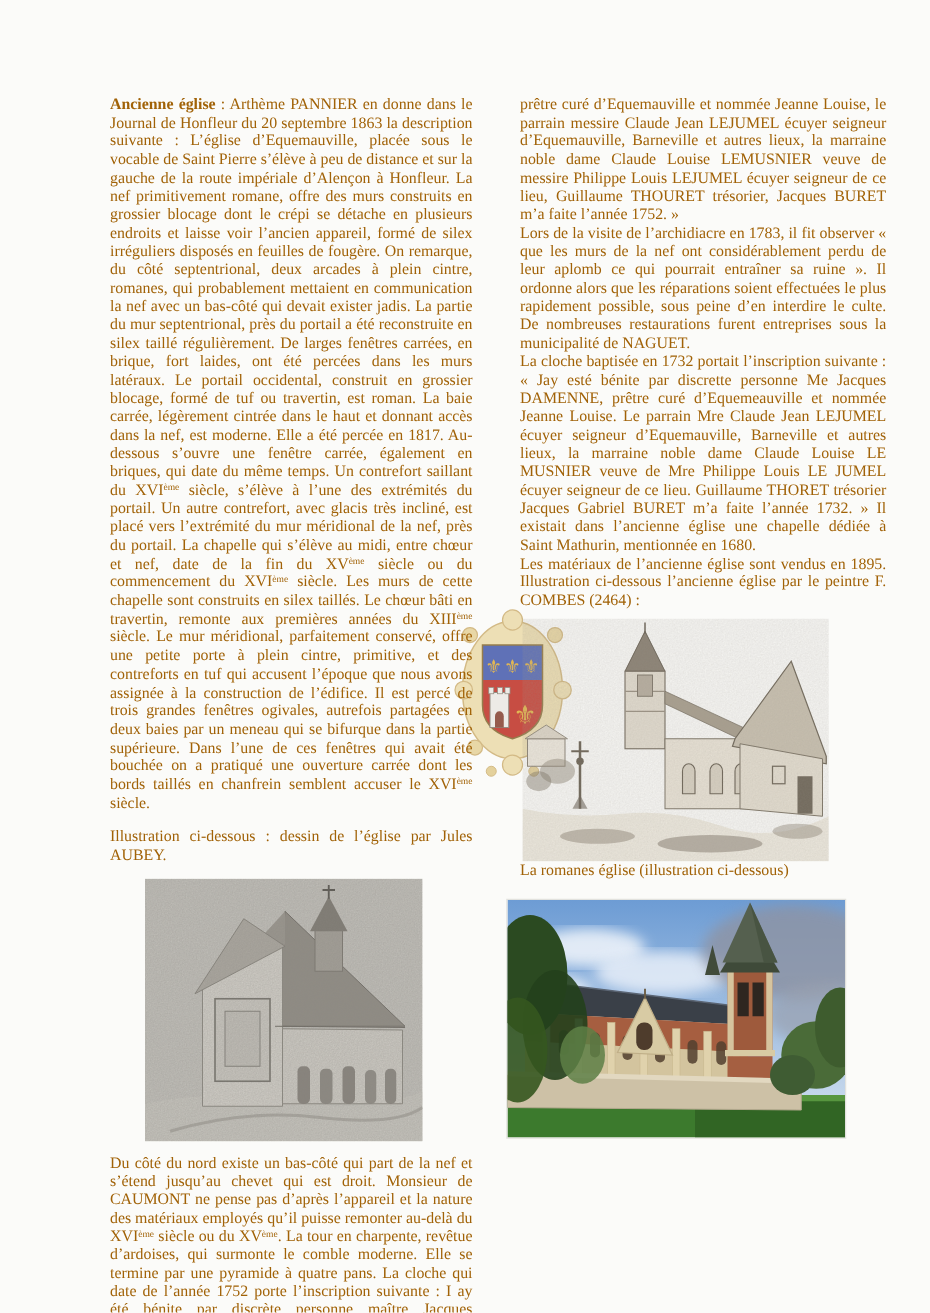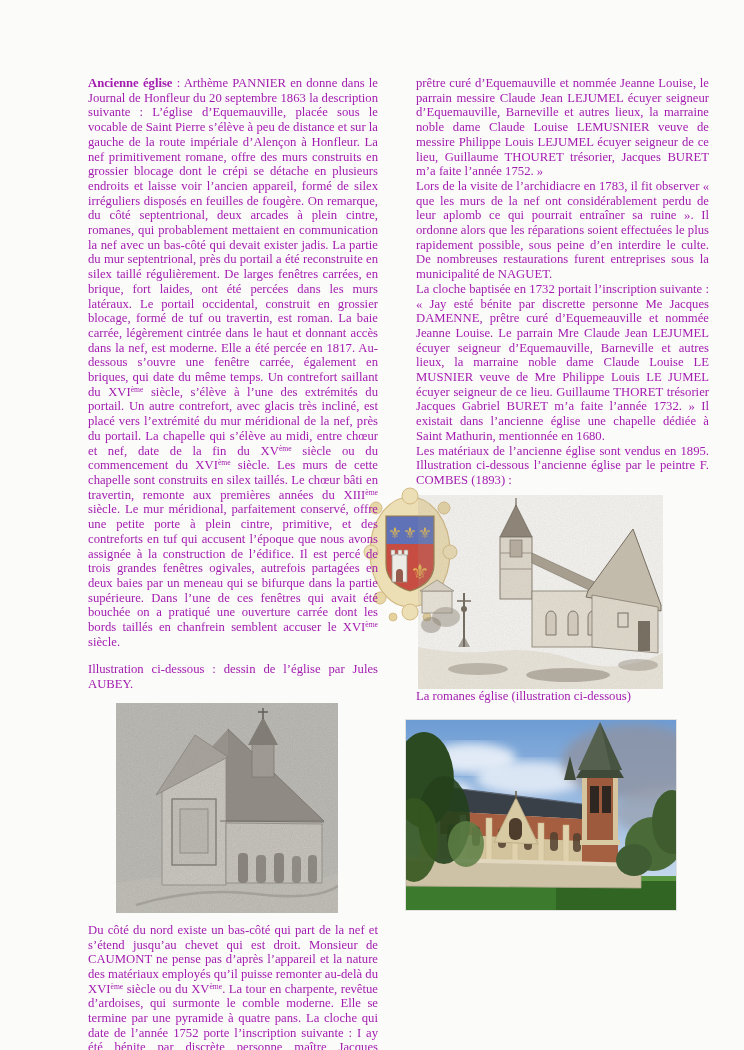--- a/index.html
+++ b/index.html
@@ -7,21 +7,21 @@
     width:744px;height:1050px;position:relative;overflow:hidden;
     background:#fbfbf9;
     font-family:"Liberation Serif", serif;
   }
   .page{position:absolute;inset:0;}
   .col{position:absolute;z-index:2;}
   .col-left{left:88px;top:76px;width:290px;}
   .col-right{left:416px;top:76px;width:293px;}
   p.doc{
     margin:0;text-align:justify;
-    font-size:12.7px;line-height:14.7px;color:#a21caf;
+    font-size:12.7px;line-height:14.7px;color:#a16207;
     -webkit-hyphens:none;hyphens:none;
   }
   p.doc sup{font-size:0.6em;line-height:0;vertical-align:0.5em;}
   .caption-block{margin-top:13px;}
   .fig{display:block;}
   .aubey-wrap{margin:11px 0 0 28px;width:222px;height:210px;}
   .combes-wrap{margin:7px 0 0 2px;width:245px;height:194px;}
   .nouvelle-caption{margin-top:27px;}
   .photo-wrap{margin:16px 0 0 -11px;width:270px;height:190px;border:1px solid #e2e2de;}
   .blason{position:absolute;left:362px;top:486px;width:97px;height:137px;z-index:1;opacity:0.9;}
@@ -107,21 +107,21 @@
       </svg>
     </div>
 
     <p class="doc" style="margin-top:10px"><span>Du côté du nord existe un bas-côté qui part de la nef et s’étend jusqu’au chevet qui est droit. Monsieur de CAUMONT ne pense pas d’après l’appareil et la nature des matériaux employés qu’il puisse remonter au-delà du XVI</span><sup>ème</sup><span> siècle ou du XV</span><sup>ème</sup><span>. La tour en charpente, revêtue d’ardoises, qui surmonte le comble moderne. Elle se termine par une pyramide à quatre pans. La cloche qui date de l’année 1752 porte l’inscription suivante : I ay été bénite par discrète personne maître Jacques DAMEMME</span></p>
   </div>
 
   <div class="col col-right">
     <p class="doc">prêtre curé d’Equemauville et nommée Jeanne Louise, le parrain messire Claude Jean LEJUMEL écuyer seigneur d’Equemauville, Barneville et autres lieux, la marraine noble dame Claude Louise LEMUSNIER veuve de messire Philippe Louis LEJUMEL écuyer seigneur de ce lieu, Guillaume THOURET trésorier, Jacques BURET m’a faite l’année 1752. »</p>
     <p class="doc">Lors de la visite de l’archidiacre en 1783, il fit observer « que les murs de la nef ont considérablement perdu de leur aplomb ce qui pourrait entraîner sa ruine ». Il ordonne alors que les réparations soient effectuées le plus rapidement possible, sous peine d’en interdire le culte. De nombreuses restaurations furent entreprises sous la municipalité de NAGUET.</p>
     <p class="doc">La cloche baptisée en 1732 portait l’inscription suivante : « Jay esté bénite par discrette personne Me Jacques DAMENNE, prêtre curé d’Equemeauville et nommée Jeanne Louise. Le parrain Mre Claude Jean LEJUMEL écuyer seigneur d’Equemauville, Barneville et autres lieux, la marraine noble dame Claude Louise LE MUSNIER veuve de Mre Philippe Louis LE JUMEL écuyer seigneur de ce lieu. Guillaume THORET trésorier Jacques Gabriel BURET m’a faite l’année 1732. » Il existait dans l’ancienne église une chapelle dédiée à Saint Mathurin, mentionnée en 1680.</p>
-    <p class="doc">Les matériaux de l’ancienne église sont vendus en 1895. Illustration ci-dessous l’ancienne église par le peintre F. COMBES (1893) :</p>
+    <p class="doc">Les matériaux de l’ancienne église sont vendus en 1895. Illustration ci-dessous l’ancienne église par le peintre F. COMBES (2464) :</p>
 
     <div class="fig combes-wrap" aria-label="L’ancienne église par le peintre F. Combes (1893)">
       <svg viewBox="0 0 245 194">
         <defs>
           <filter id="grainC" x="0" y="0" width="100%" height="100%">
             <feTurbulence type="fractalNoise" baseFrequency="0.8" numOctaves="3" stitchTiles="stitch"></feTurbulence>
             <feColorMatrix type="matrix" values="0 0 0 0 0.35  0 0 0 0 0.32  0 0 0 0 0.27  0.35 0.35 0.35 0 0"></feColorMatrix>
           </filter>
         </defs>
         <g>

